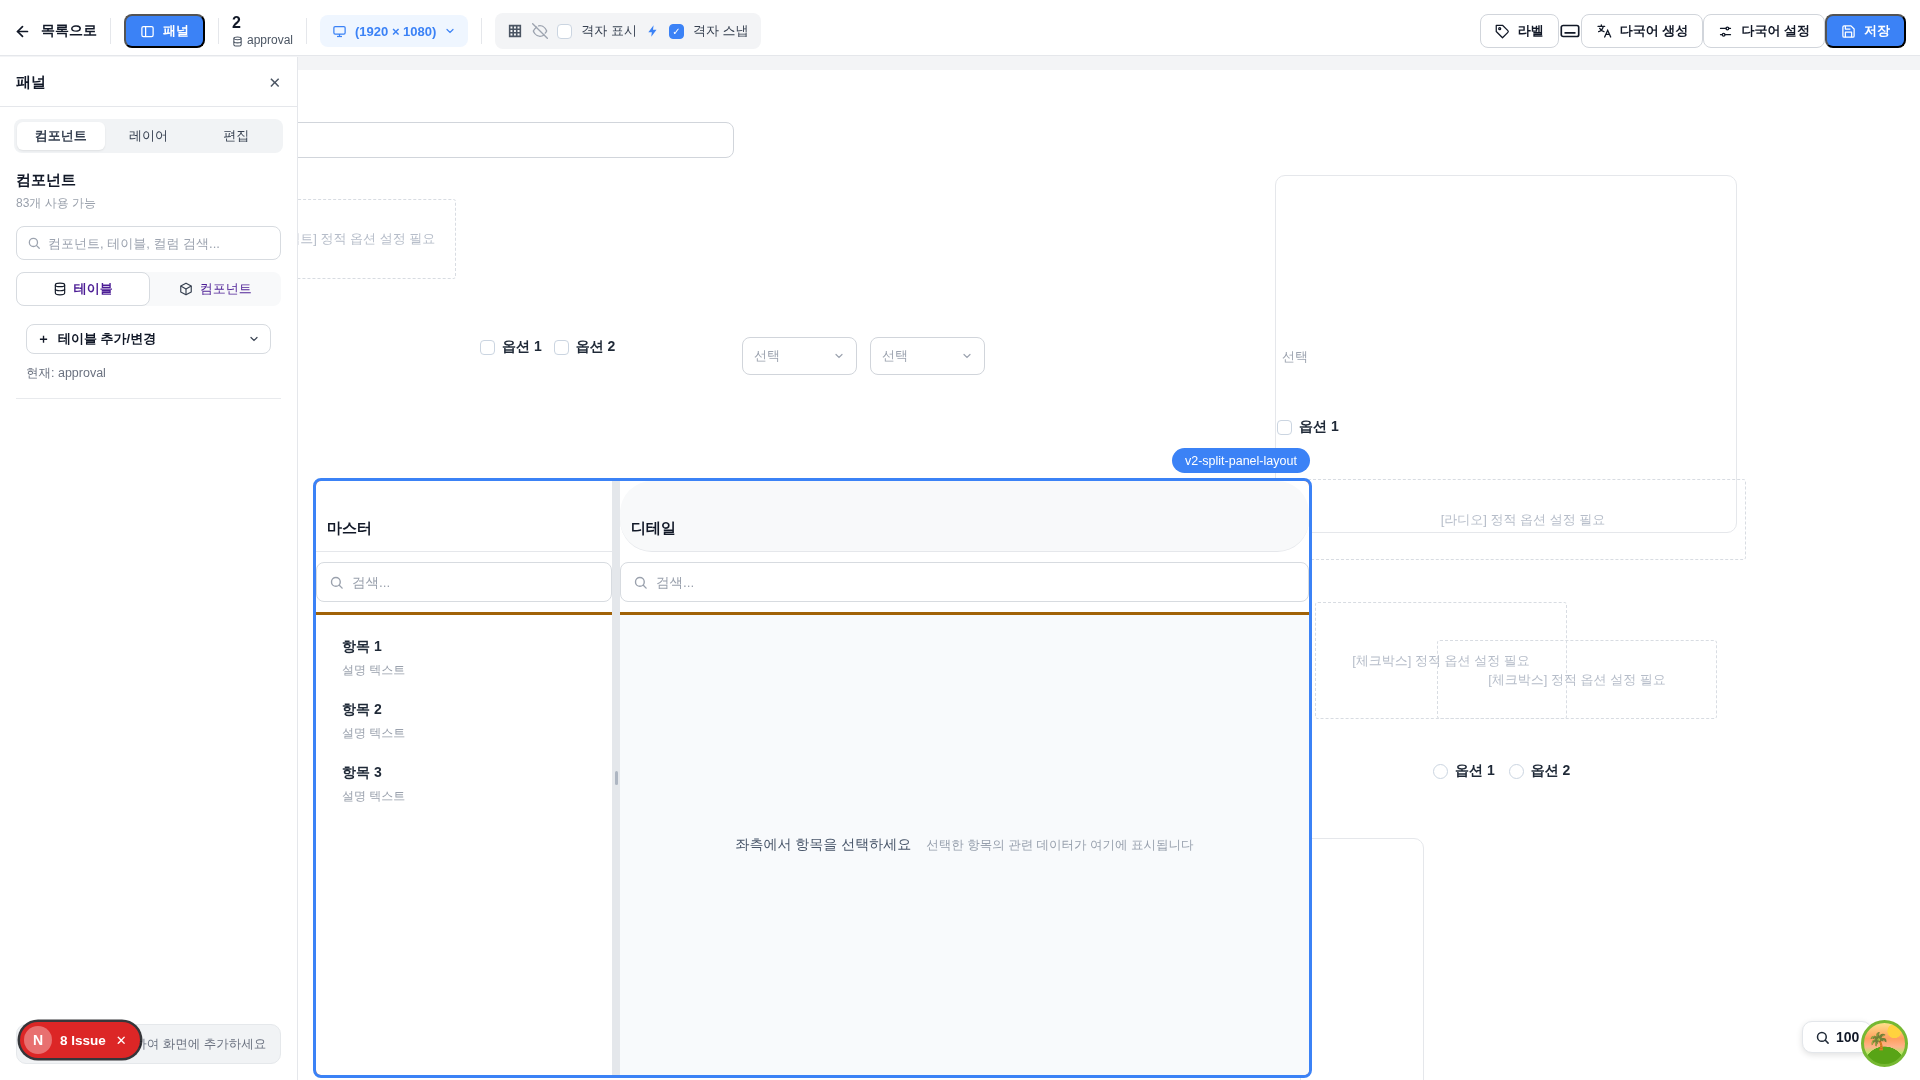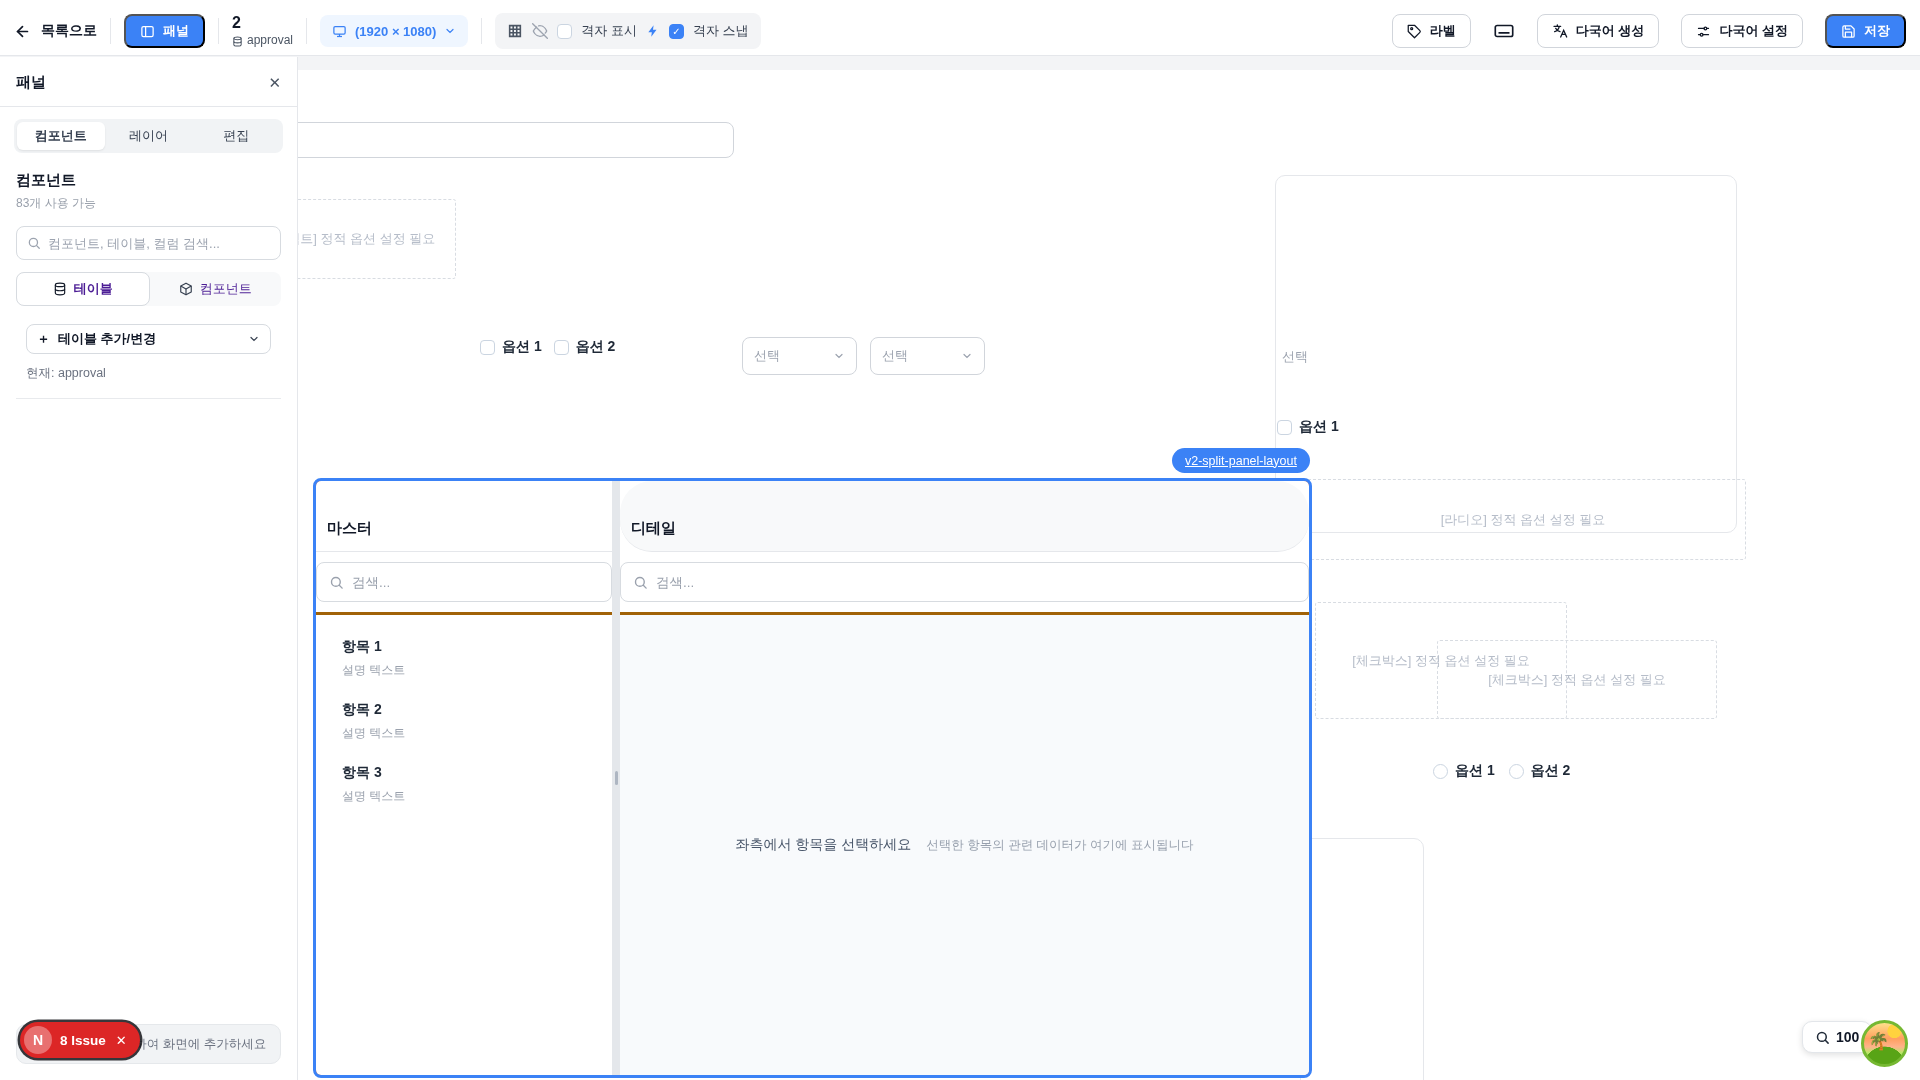--- a/index.html
+++ b/index.html
@@ -6,21 +6,21 @@
   html,body { width:1920px; height:1080px; }
   body { font-family:"Liberation Sans","DejaVu Sans",sans-serif; background:#f3f4f6; color:#111827; }
   .page { position:relative; width:1920px; height:1080px; overflow:hidden; background:#f3f4f6; }
 
   
   .toolbar { position:absolute; left:0; top:0; width:1920px; height:56px; background:#fff;
              border-bottom:1px solid #e5e7eb; display:flex; align-items:center; justify-content:space-between;
              padding:0 14px; z-index:200; }
   .tb-left, .tb-right { display:flex; align-items:center;margin-top:7px; }
   .tb-left { gap:13px; }
-  .tb-right { gap:22px; }
+  .tb-right { gap:0; }
   .tb-divider { width:1px; height:26px; background:#e5e7eb; }
   .tb-back { display:flex; align-items:center; gap:10px; font-size:14px; font-weight:700; color:#111827; cursor:pointer; }
   .btn { display:flex; align-items:center; gap:8px; height:34px; border-radius:8px; font-size:13px; font-weight:600; padding:0 14px; cursor:pointer; }
   .btn-blue { background:#3b82f6; color:#fff; }
   .btn-outline { background:#fff; border:1px solid #d1d5db; color:#111827; }
   .page-info { display:flex; flex-direction:column; justify-content:center; line-height:1.15; }
   .page-info .num { font-size:16px; font-weight:700; color:#111827; }
   .page-info .tbl { display:flex; align-items:center; gap:4px; font-size:12px; color:#4b5563; margin-top:2px; }
   .viewport-pill { display:flex; align-items:center; gap:8px; height:32px; padding:0 12px; background:#eff6ff; color:#3b82f6; border-radius:8px; font-size:13px; font-weight:600; cursor:pointer; }
   .grid-group { display:flex; align-items:center; gap:9px; background:#f3f4f6; border-radius:8px; height:36px; padding:0 12px; }
@@ -65,21 +65,21 @@
   .upload-btn { margin-top:20px; height:30px; padding:0 14px; border:1px solid #d1d5db; border-radius:8px;
                 background:#fff; font-size:13px; color:#374151; display:flex; align-items:center; cursor:pointer; }
 
   .boxB { position:absolute; left:1300px; top:838px; width:124px; height:260px; background:#fff;
           border:1px solid #e5e7eb; border-radius:10px; z-index:2; }
 
   
   .split { position:absolute; left:313px; top:478px; width:999px; height:600px; background:#7f1d1d;
            border:3px solid #3b82f6; border-radius:8px; display:flex; overflow:hidden; z-index:10; }
   .split-badge { position:absolute; left:1172px; top:448px; height:25px; border-radius:13px; background:#3b82f6;
-                 color:#fff; font-size:12.5px; display:flex; align-items:center; padding:0 13px; z-index:11;text-decoration:underline; }
+                 color:#fff; font-size:12.5px; display:flex; align-items:center; padding:0 13px; z-index:11; }
   .pane { display:flex; flex-direction:column; }
   .pane-master { width:296px; background:#fff; }
   .pane-detail { flex:1; background:#fff; }
   .pane-header { height:71px; padding:0 11px 13px 11px; display:flex; align-items:flex-end;
                  font-size:15px; font-weight:700; color:#111827; border-bottom:1px solid #e5e7eb; }
   .pane-detail .pane-header { background:#f8f9fa;border-radius:32px; }
   .pane-search { padding:10px 0; border-bottom:3px solid #a16207; background:#fff; }
   .search-input { height:40px; border:1px solid #d7dbe0; border-radius:8px; display:flex; align-items:center;
                   gap:8px; padding:0 12px; background:#fff; }
   .search-input input { border:none; outline:none; flex:1; font-size:13.5px; color:#374151; background:transparent; font-family:inherit; }

